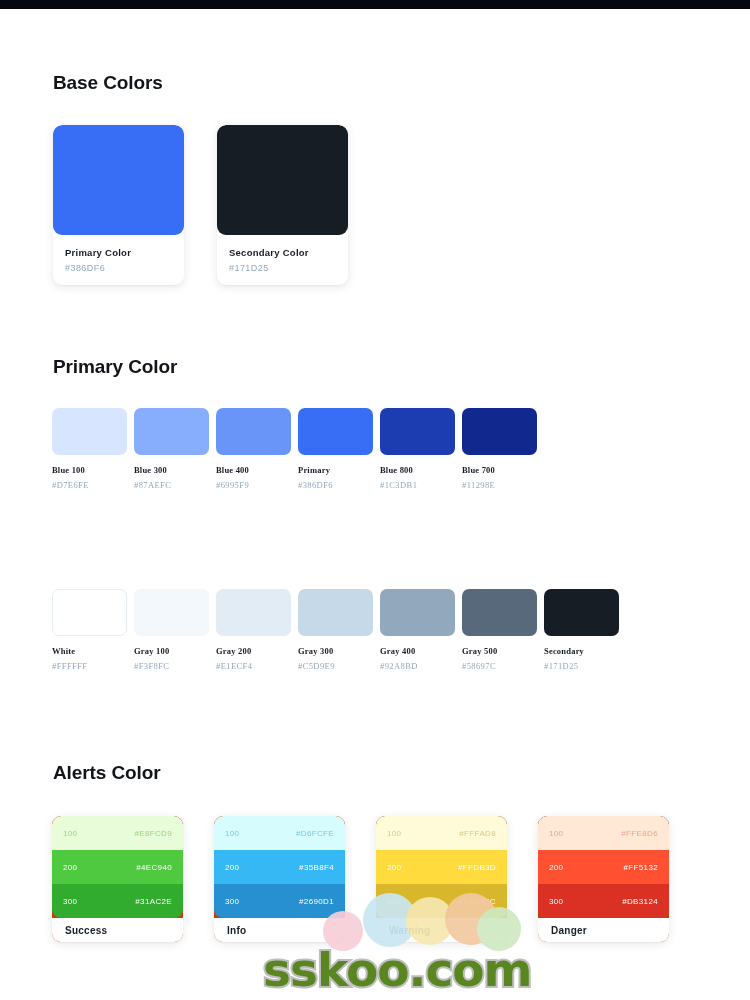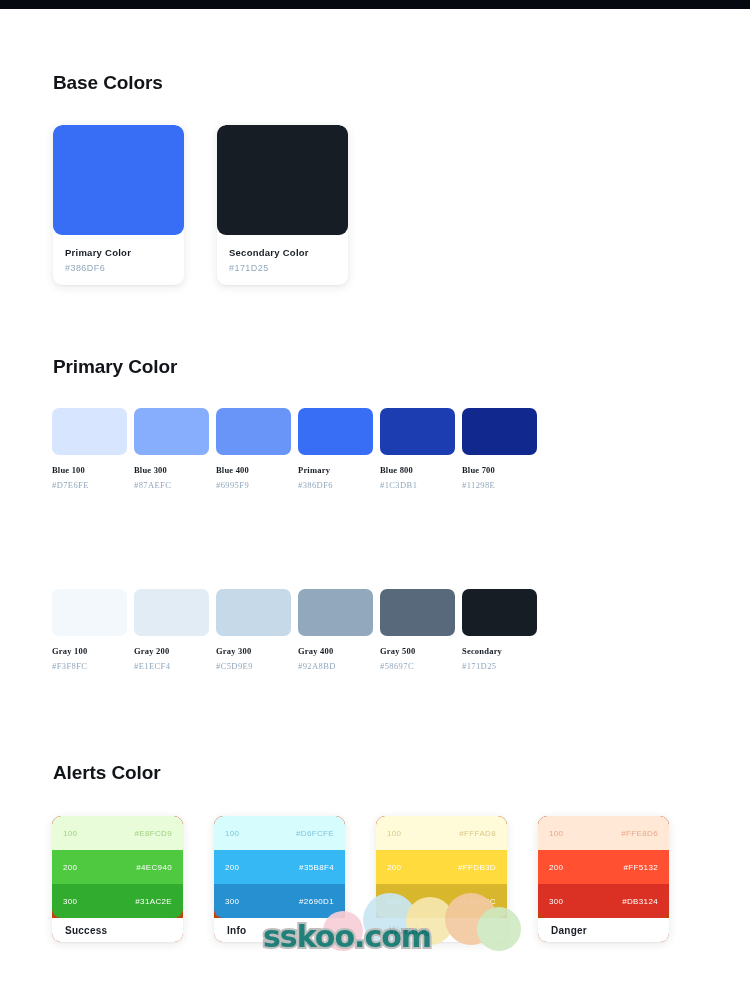--- a/index.html
+++ b/index.html
@@ -159,25 +159,25 @@
     position: absolute;
     left: 263px;
     top: 893px;
     width: 300px;
     height: 92px;
     pointer-events: none;
     opacity: 0.92;
   }
   .wm-text {
     position: absolute;
-    left: 0; top: 26px;
-    font-size: 30px;
+    left: 0; top: 49px;
+    font-size: 47px;
     font-weight: 700;
     letter-spacing: -1px;
-    color: #0f766e;
+    color: #4d7c0f;
     -webkit-text-stroke: 4px #b9b9b9;
     paint-order: stroke fill;
     font-family: "DejaVu Sans", sans-serif;
   }
   .wm-blob {
     position: absolute;
     border-radius: 50%;
   }
 </style>
 </head>
@@ -239,20 +239,25 @@
           <div class="pal-swatch" style="background: rgb(17, 41, 142);"></div>
           <div class="pal-name">Blue 700</div>
           <div class="pal-hex">#11298E</div>
         </div>
       </div>
   </div>
 
   <div class="section" id="sec-gray">
     <div class="palette-row" id="gray-row">
         <div class="pal-item">
+          <div class="pal-swatch bordered" style="background: rgb(255, 255, 255);"></div>
+          <div class="pal-name">White</div>
+          <div class="pal-hex">#FFFFFF</div>
+        </div>
+        <div class="pal-item">
           <div class="pal-swatch" style="background: rgb(243, 248, 252);"></div>
           <div class="pal-name">Gray 100</div>
           <div class="pal-hex">#F3F8FC</div>
         </div>
         <div class="pal-item">
           <div class="pal-swatch" style="background: rgb(225, 236, 244);"></div>
           <div class="pal-name">Gray 200</div>
           <div class="pal-hex">#E1ECF4</div>
         </div>
         <div class="pal-item">

